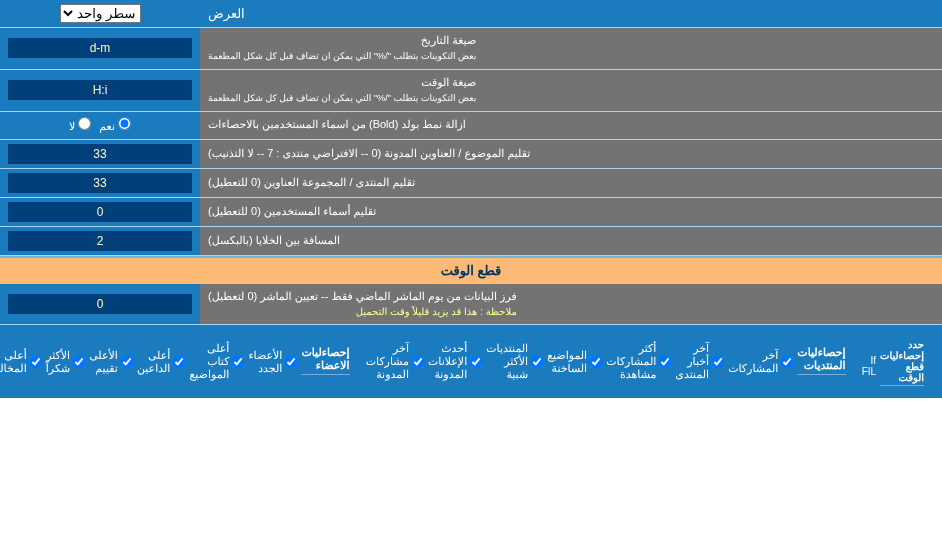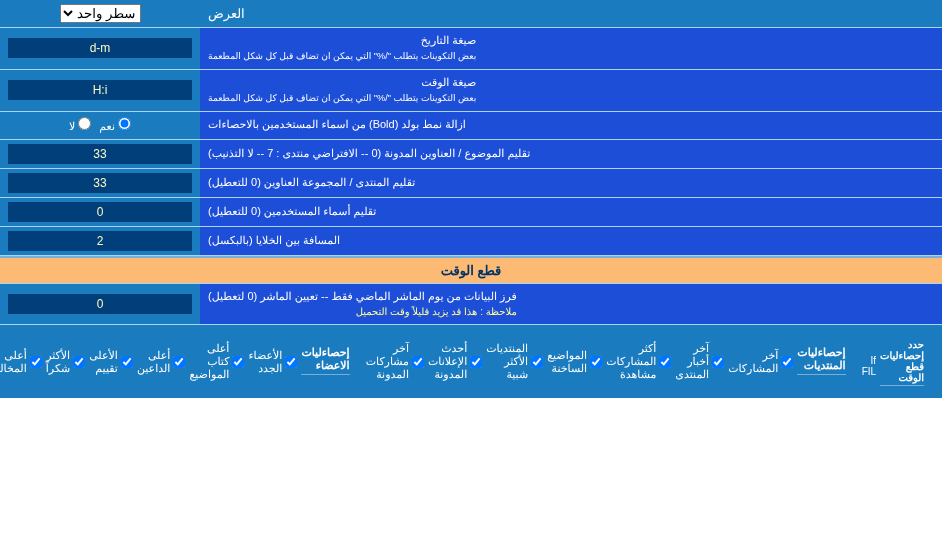--- a/index.html
+++ b/index.html
@@ -11,21 +11,21 @@
       background: #fff;
     }
 
     .row {
       display: flex;
       border-bottom: 1px solid #aad4f5;
       min-height: 28px;
     }
 
     .label-cell {
-      background: #1d4ed8;
+      background: #737373;
       color: #fff;
       padding: 5px 8px;
       display: flex;
       align-items: center;
       justify-content: flex-end;
       text-align: right;
       flex: 1;
       font-size: 11px;
       line-height: 1.4;
     }

